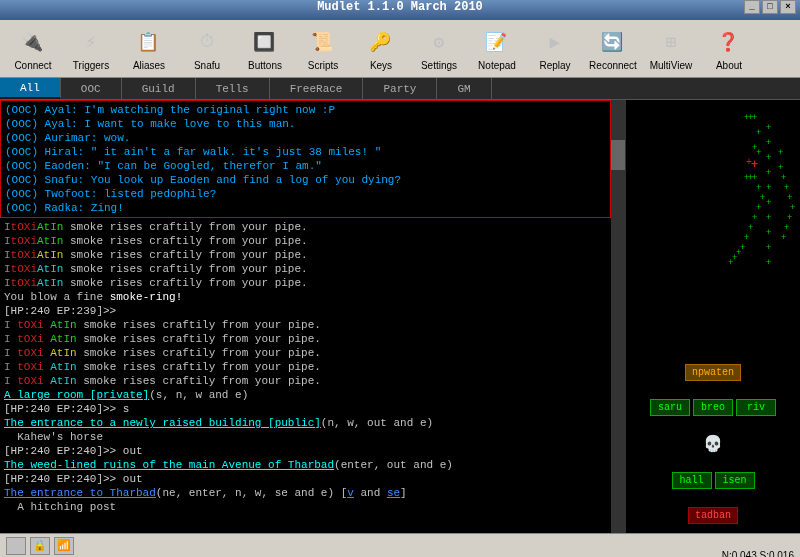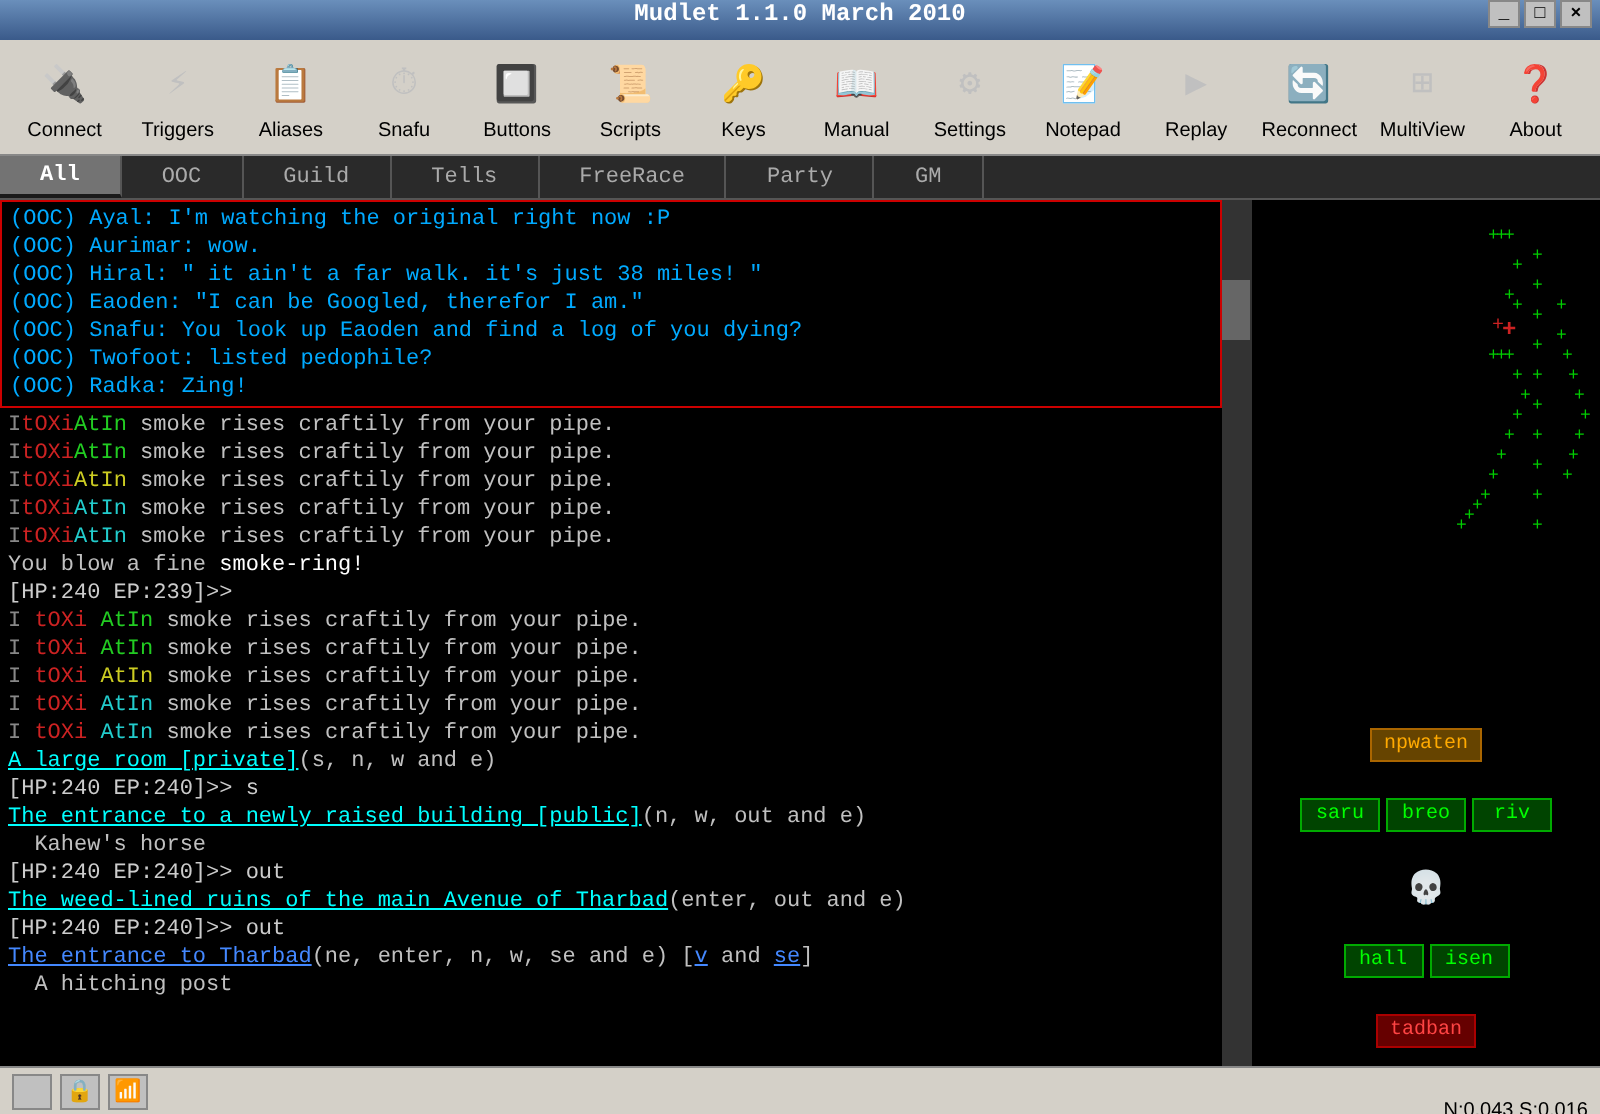--- a/index.html
+++ b/index.html
@@ -85,24 +85,23 @@
     .tab {
       padding: 3px 20px;
       font-size: 11px;
       cursor: pointer;
       color: #aaa;
       border-right: 1px solid #555;
       display: flex;
       align-items: center;
     }
     .tab.active {
-      background: #737373;
+      background: #0369a1;
       color: white;
       border-bottom: 2px solid #1a1a1a;
-      font-weight: bold;
     }
     
     #main {
       display: flex;
       height: calc(557px - 20px - 58px - 22px - 24px);
       
     }
     
     #chat-area {
       flex: 1;
@@ -287,24 +286,20 @@
   </div>
   <div class="toolbar-item">
     <div class="toolbar-icon icon-scripts"></div>
     <span class="toolbar-label">Scripts</span>
   </div>
   <div class="toolbar-item">
     <div class="toolbar-icon icon-keys"></div>
     <span class="toolbar-label">Keys</span>
   </div>
   <div class="toolbar-item">
-    <div class="toolbar-icon icon-manual"></div>
-    <span class="toolbar-label">Manual</span>
-  </div>
-  <div class="toolbar-item">
     <div class="toolbar-icon icon-settings"></div>
     <span class="toolbar-label">Settings</span>
   </div>
   <div class="toolbar-item">
     <div class="toolbar-icon icon-notepad"></div>
     <span class="toolbar-label">Notepad</span>
   </div>
   <div class="toolbar-item">
     <div class="toolbar-icon icon-replay"></div>
     <span class="toolbar-label">Replay</span>
@@ -332,20 +327,21 @@
   <div class="tab">Party</div>
   <div class="tab">GM</div>
 </div>
 
 <div id="main">
 
   <div id="chat-area">
 
     <div id="ooc-box">
       <div class="line-ooc">(OOC) Ayal: I'm watching the original right now :P</div>
+      <div class="line-ooc">(OOC) Ayal: I want to make love to this man.</div>
       <div class="line-ooc">(OOC) Aurimar: wow.</div>
       <div class="line-ooc">(OOC) Hiral: " it ain't a far walk. it's just 38 miles! "</div>
       <div class="line-ooc">(OOC) Eaoden: "I can be Googled, therefor I am."</div>
       <div class="line-ooc">(OOC) Snafu: You look up Eaoden and find a log of you dying?</div>
       <div class="line-ooc">(OOC) Twofoot: listed pedophile?</div>
       <div class="line-ooc">(OOC) Radka: Zing!</div>
     </div>
 
     <div id="main-text">
 

